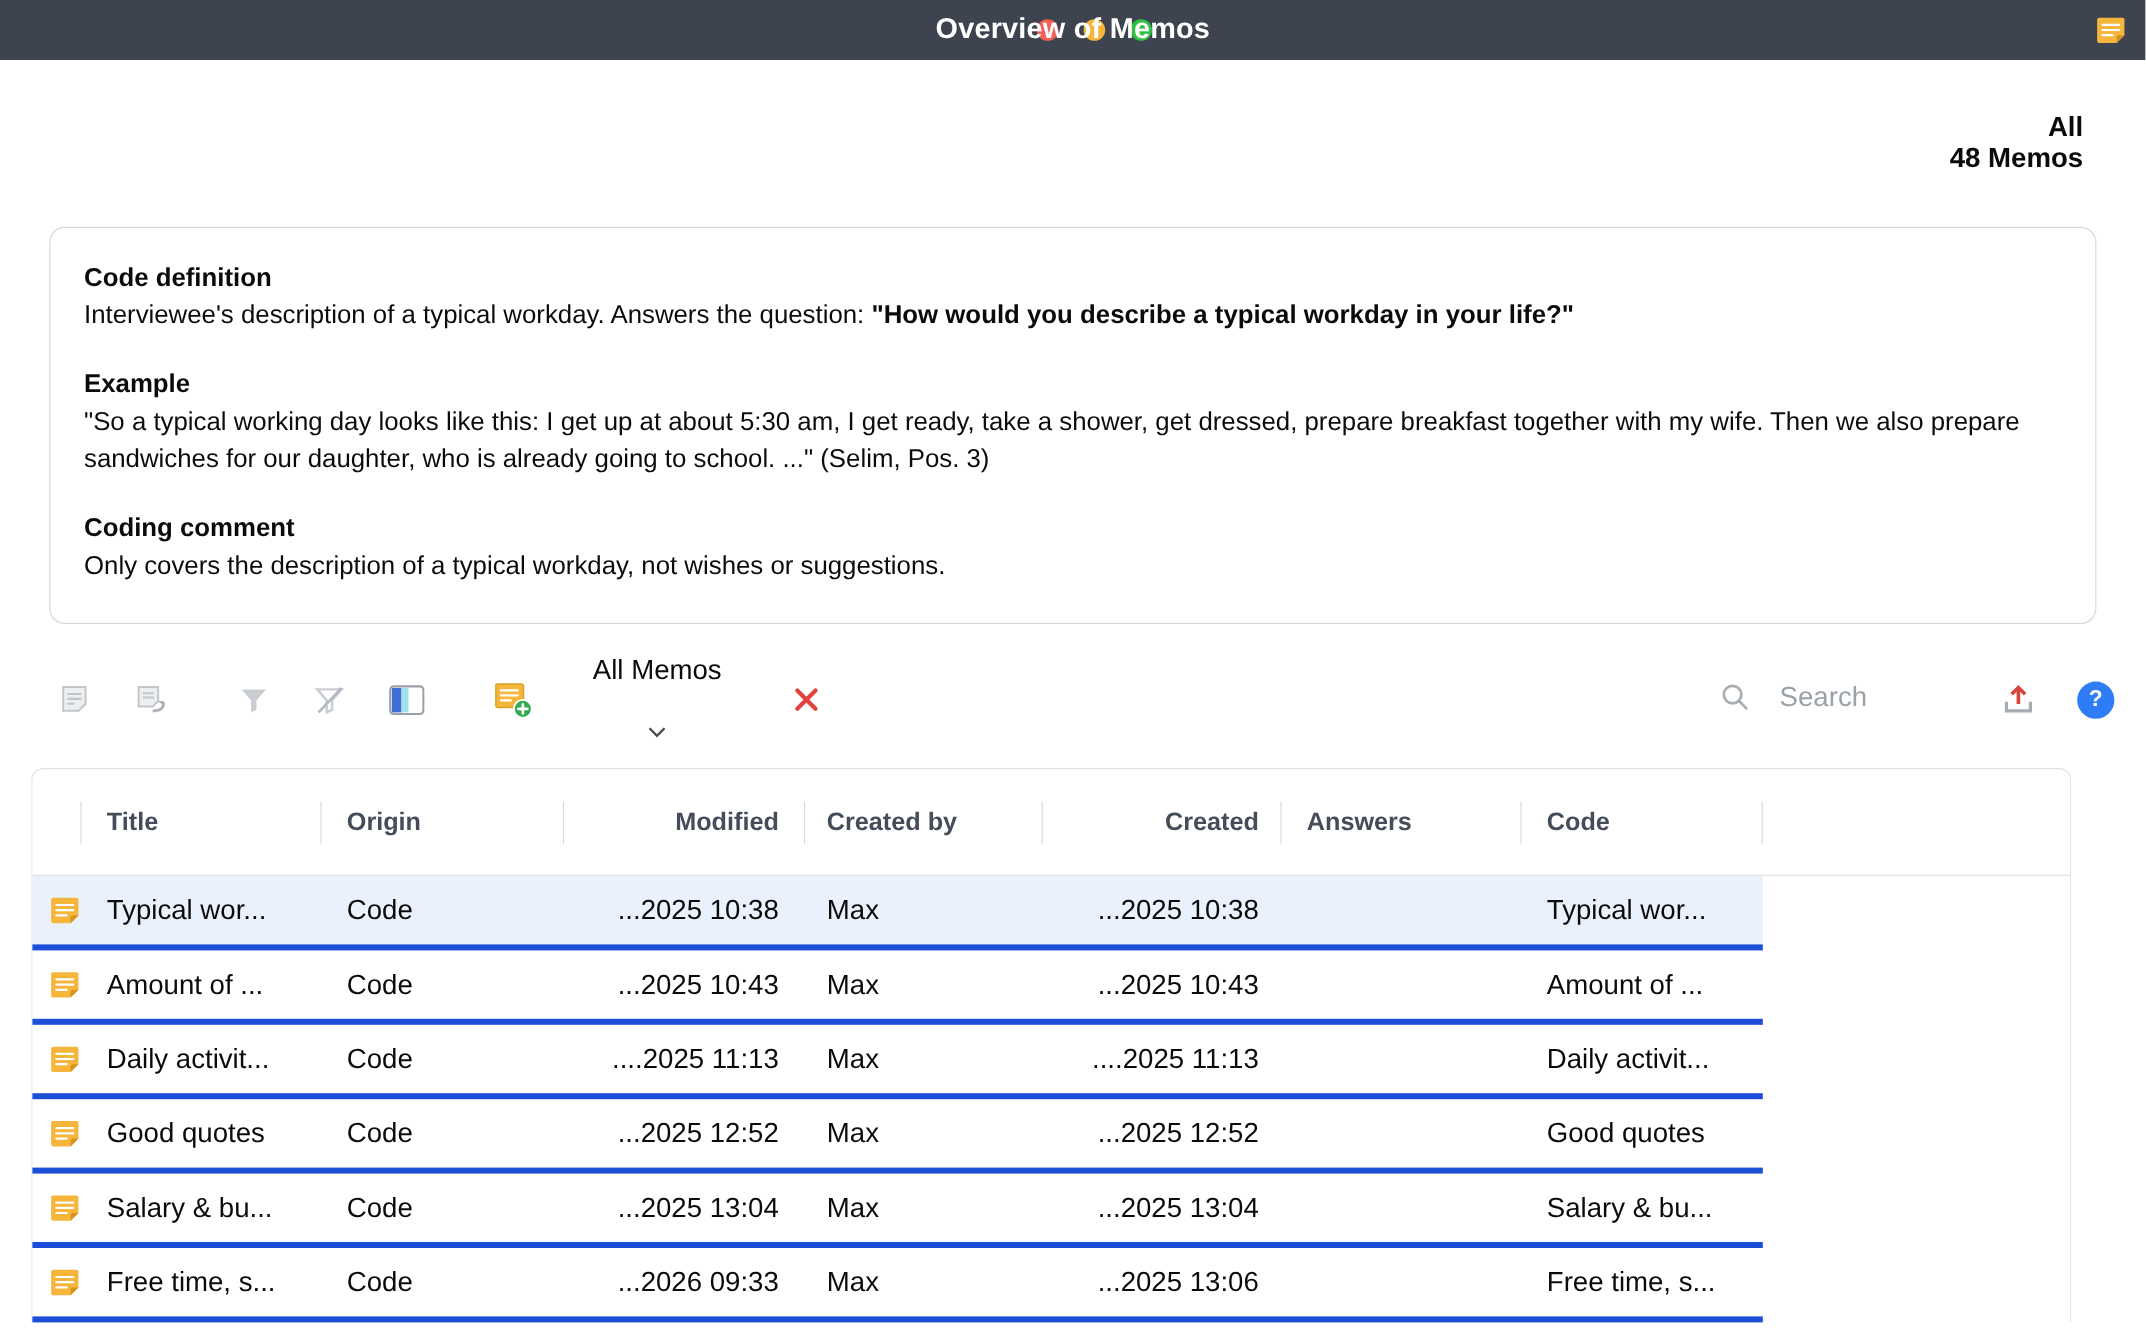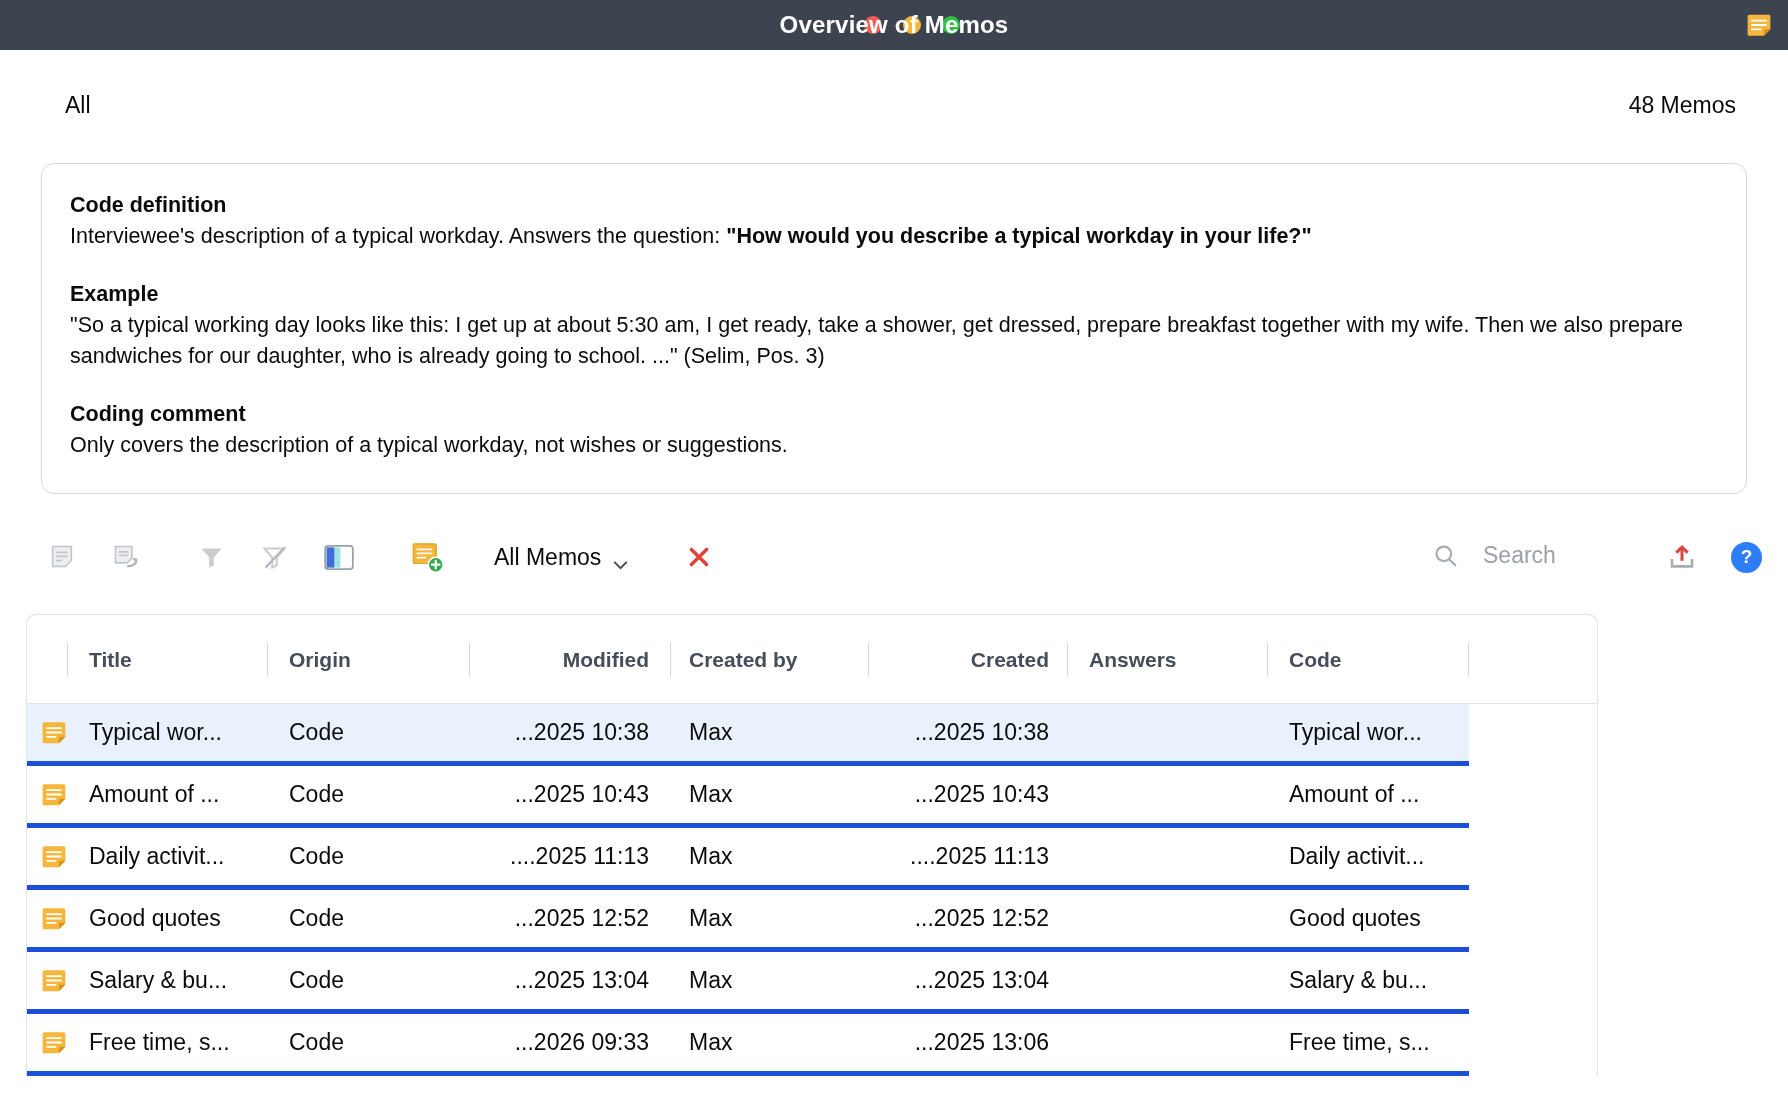--- a/index.html
+++ b/index.html
@@ -11,45 +11,45 @@
   .traffic { display:flex; gap:21px; margin-left:36px; }
   .tl { width:18px; height:18px; border-radius:50%; display:inline-block; cursor:pointer; }
   .tl.red { background:#f55f55; }
   .tl.yellow { background:#f6b63a; }
   .tl.green { background:#2fc043; }
   .win-title { position:absolute; left:0; right:0; text-align:center; color:#fff;
     font-size:24px; font-weight:bold; letter-spacing:.2px; }
   .titlebar-memo { position:absolute; right:16px; top:12px; }
 
   
-  .subheader { display:flex; justify-content:space-between; align-items:flex-end;
-    padding:42px 52px 0 65px; font-size:23px; font-weight:normal; line-height:26px; }
+  .subheader { display:flex; justify-content:flex-start; align-items:flex-end;
+    padding:42px 52px 0 65px; font-size:23px; font-weight:bold; line-height:26px;flex-direction:column; }
 
   
   .card { margin:45px 41px 0 41px; border:1.5px solid #d8d8d8; border-radius:13px;
     padding:26px 28px 32px 28px; font-size:21.5px; line-height:31px; }
   .card .sec { margin-top:27px; }
   .card .sec:first-child { margin-top:0; }
   .card .h { font-weight:bold; }
 
   
   .toolbar { display:flex; align-items:center; margin:40px 26px 0 48px; height:46px; }
   .tbi { display:inline-flex; align-items:center; justify-content:center; cursor:pointer; }
-  .gap-s { margin-left:36px; } .gap-m { margin-left:58px; } .gap-l { margin-left:50px; }
+  .gap-s { margin-left:36px; } .gap-m { margin-left:58px; } .gap-l { margin-left:50px;flex-direction:column; }
   .memo-scope { display:flex; align-items:center; gap:12px; font-size:23px; cursor:pointer; }
   .toolbar-right { margin-left:auto; display:flex; align-items:center; gap:34px; }
   .searchbox { display:flex; align-items:flex-start; gap:24px; }
   .searchbox input { border:none; outline:none; font-size:23px; width:150px;
     font-family:"Liberation Sans", sans-serif; color:#3c3c3c; background:transparent; }
   .searchbox input::placeholder { color:#9ba1a8; }
   .help-btn { width:31px; height:31px; border-radius:50%; background:#2e7cf6; color:#fff;
     font-size:19px; font-weight:bold; display:flex; align-items:center; justify-content:center; cursor:pointer; }
 
   
-  .memo-table { margin:34px 26px 0 26px; width:1572px;
+  .memo-table { margin:34px 26px 0 26px; width:1700px;
     border:1px solid #e3e3e3; border-bottom:none; border-radius:10px 10px 0 0; }
   .thead { display:flex; height:89px; border-bottom:1px solid #e2e2e2; }
   .thead-main, .row-main { display:grid;
     grid-template-columns:40px 200px 202px 201px 198px 199px 200px 202px; width:1442px; }
   .thead-main { align-items:center; }
   .hcell { position:relative; font-size:21px; font-weight:bold; color:#454d5a; height:89px;
     display:flex; align-items:center; cursor:pointer; }
   .hcell.sep::before { content:""; position:absolute; left:0; top:27px; bottom:27px;
     width:1px; background:#d9d9d9; }
   .hcell.sep-r::after { content:""; position:absolute; right:0; top:27px; bottom:27px;

